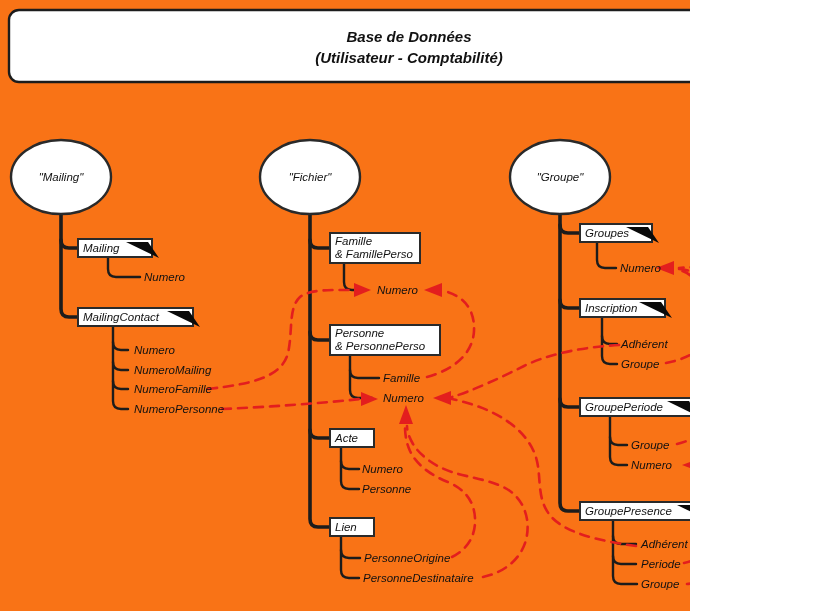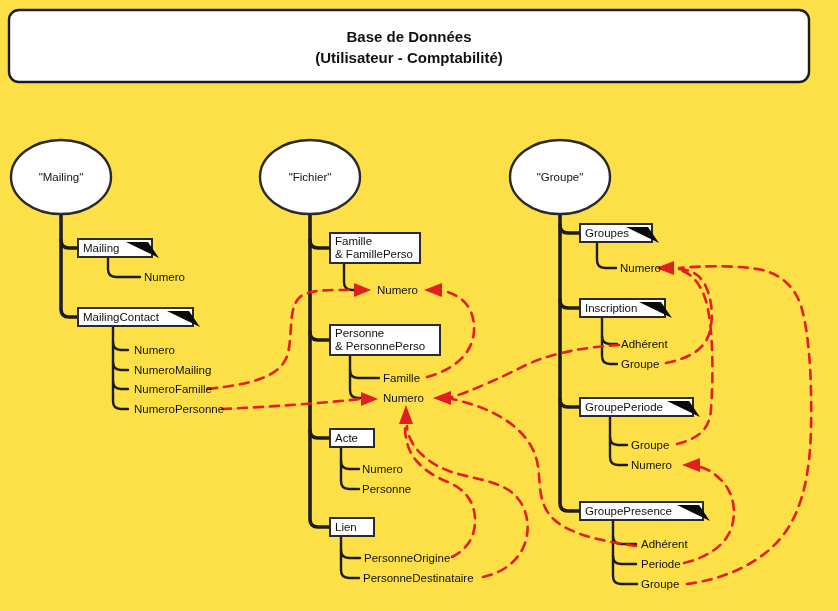--- a/index.html
+++ b/index.html
@@ -1,16 +1,16 @@
 <!DOCTYPE html>
 <html><head>
 <meta charset="utf-8">
 <style>
   html,body{margin:0;padding:0;background:#fff;}
-  .stage{position:relative;width:838px;height:611px;background:#fde047;overflow:hidden;}
+  .stage{position:relative;width:690px;height:611px;background:#f97316;overflow:hidden;font-style:italic;}
   svg text{font-family:"Liberation Sans",sans-serif;font-size:11.5px;fill:#111;}
   svg text.title{font-size:15px;font-weight:bold;text-anchor:middle;}
   svg text.root{text-anchor:middle;font-size:11.5px;}
   .blk{stroke:#1c1c1c;fill:none;stroke-width:2.4;stroke-linecap:round;}
   .trunk{stroke:#1c1c1c;fill:none;stroke-width:3.6;stroke-linecap:round;}
   .boxr{fill:#fff;stroke:#2a2a2a;stroke-width:2;}
   .fold{fill:#0a0a0a;stroke:none;}
   .ref{stroke:#e31e1e;fill:none;stroke-width:2.6;stroke-dasharray:9 7;stroke-linecap:round;}
   .ah{fill:#e31e1e;stroke:none;}
 </style>

